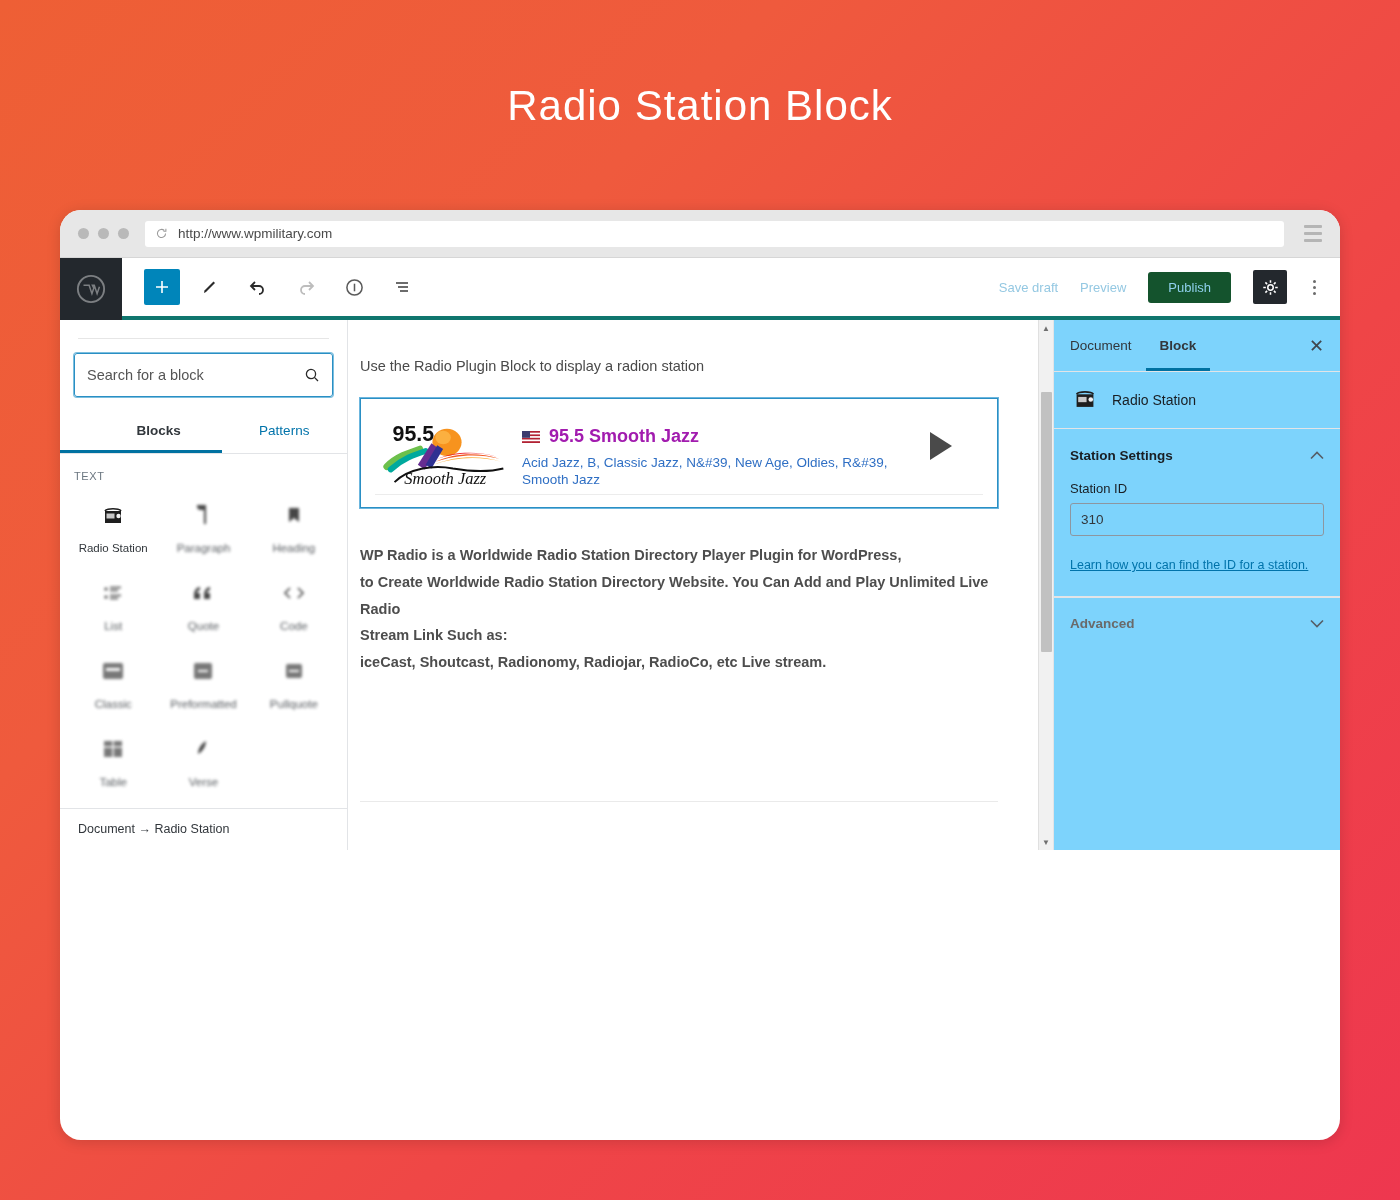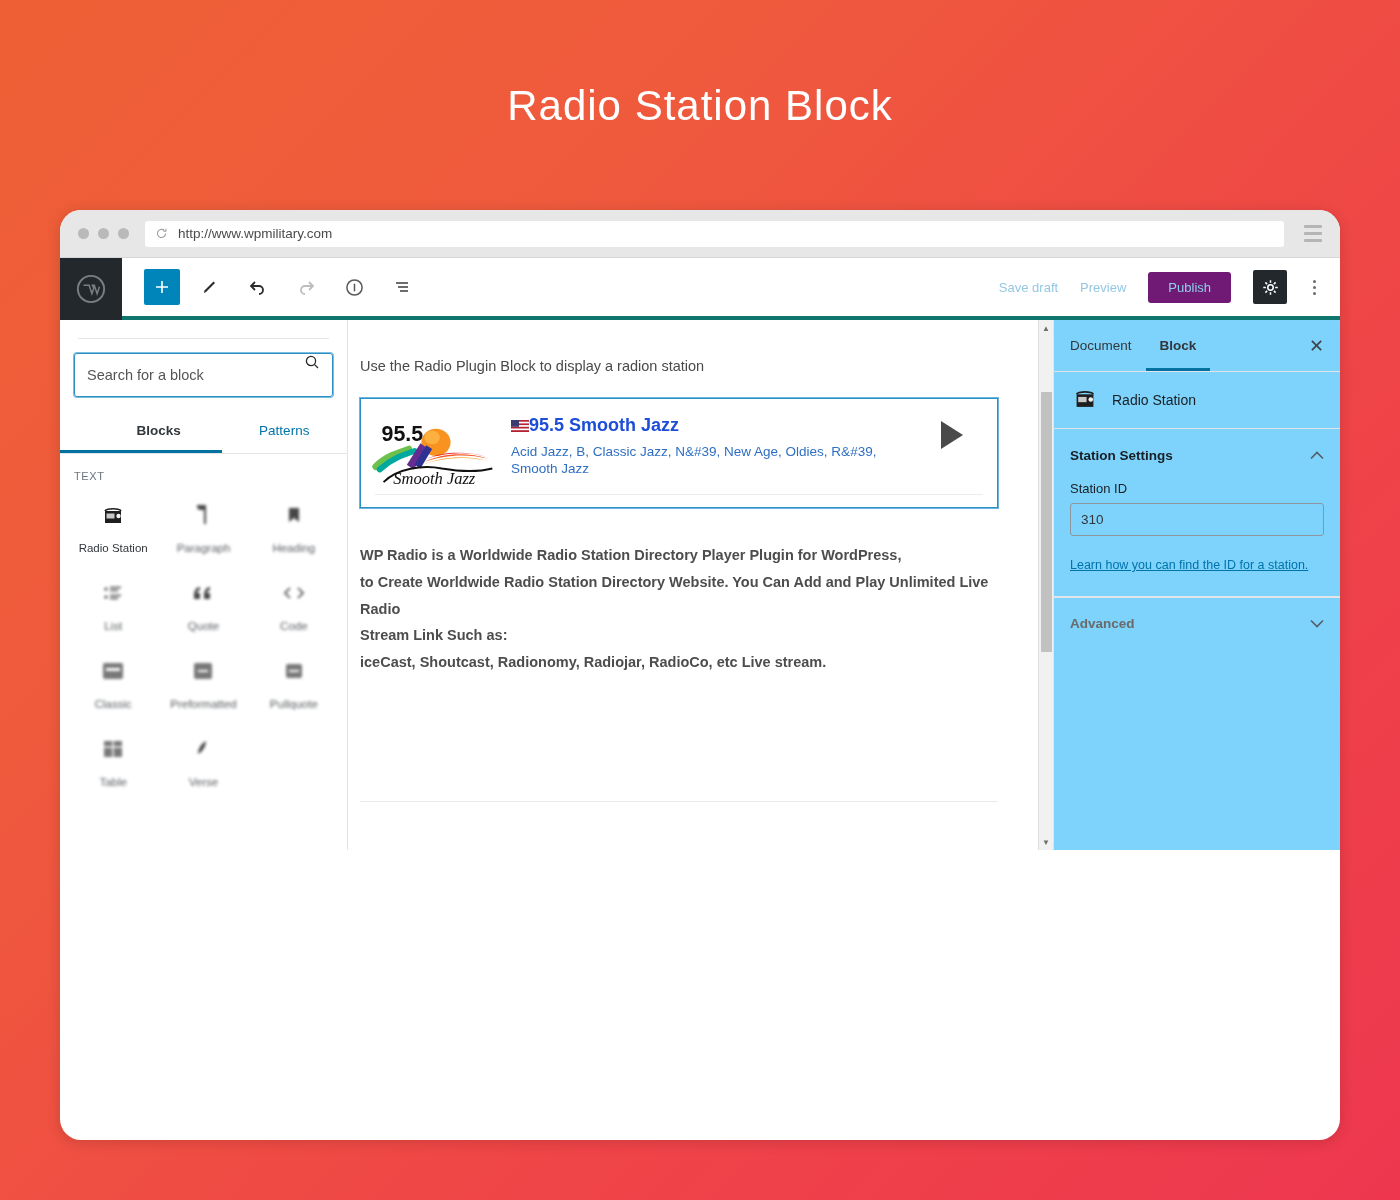--- a/index.html
+++ b/index.html
@@ -80,21 +80,21 @@
     width: 36px; height: 36px;
     display: flex; align-items: center; justify-content: center;
     color: #555d66;
   }
   .tool-btn.primary { background: #0085ba; color: #fff; border-radius: 2px; }
   .tool-btn.muted { color: #b5b5b5; }
   .wp-right { margin-left: auto; display: flex; align-items: center; gap: 22px; padding-right: 20px; }
   .save-draft { color: #94c8e2; font-size: 13px; }
   .preview-lnk { color: #94c8e2; font-size: 13px; }
   .publish-btn {
-    background: #701a75; color: #8fd0ec;
+    background: #14532d; color: #8fd0ec;
     padding: 8px 20px; font-size: 13px; border-radius: 3px;
   }
   .gear-btn {
     width: 34px; height: 34px; background: #23282d;
     display: flex; align-items: center; justify-content: center;
     border-radius: 2px; color: #fff;
   }
   .kebab { display: flex; flex-direction: column; gap: 3px; padding: 4px; }
   .kebab i { width: 3px; height: 3px; border-radius: 50%; background: #6b6b6b; display: block; }
 
@@ -108,21 +108,21 @@
     border-right: 1px solid #e2e4e7;
     display: flex; flex-direction: column;
     position: relative;
   }
   .inserter-topline { height: 1px; background: #e6e6e6; margin: 18px 18px 0 18px; }
   .search-wrap { padding: 14px 14px 0 14px; }
   .search-box {
     border: 1px solid #2a8fc4;
     box-shadow: 0 0 0 1px #7cbede;
     height: 44px; border-radius: 3px;
-    display: flex; 
+    display: flex; align-items: center;
     padding: 0 12px;
   }
   .search-box input {
     flex: 1; border: 0; outline: 0;
     font-size: 14.5px; color: #3b3b3b;
     font-family: "Liberation Sans", sans-serif;
     background: transparent;
   }
   .search-box input::placeholder { color: #555; }
   .search-ico { width: 16px; height: 16px; color: #2a2a2a; }
@@ -155,29 +155,29 @@
 
   
   .canvas { flex: 1; background: #fff; padding: 38px 40px 0 12px; position: relative; }
   .intro-line { font-size: 14.5px; color: #4a4a4a; margin-bottom: 24px; }
   .station-card {
     border: 1px solid #2a8fc4;
     box-shadow: 0 0 0 1px #6cb6de;
     background: #fff;
     height: 110px;
     display: flex; align-items: stretch;
-    padding: 0;
+    padding: 11px;
     position: relative;
   }
   .card-logo { width: 150px; flex: none; display: flex; align-items: center; justify-content: center; }
   .logo-svg { width: 136px; height: 74px; }
   .card-main { flex: 1; padding: 16px 0 0 0; }
   .st-title {
-    font-size: 18px; font-weight: bold; color: #1d4ed8;
-    display: flex; align-items: center; 
+    font-size: 18px; font-weight: bold; color: #a21caf;
+    display: flex; align-items: center; gap: 9px;
   }
   .flag-ico { width: 18px; height: 12px; display:inline-block; }
   .st-genres { font-size: 13.5px; color: #2f6fc4; line-height: 1.25; margin-top: 8px; max-width: 380px; }
   .card-play { width: 90px; flex: none; display: flex; align-items: flex-start; justify-content: center; padding-top: 22px; }
   .play-tri {
     width: 0; height: 0;
     border-left: 22px solid #4a4a4a;
     border-top: 14px solid transparent;
     border-bottom: 14px solid transparent;
   }
@@ -442,20 +442,21 @@
         <div class="block-cell blurred">
           <span class="bi">
             <svg width="18" height="20" viewBox="0 0 18 20">
                 <path d="M12 2c-5 3-8 8-8 13l3-2c3-3 5-7 5-11z" fill="#1e1e1e"></path>
               </svg>
           </span>
           <span class="bl">Verse</span>
         </div>
       </div>
 
+      <div class="breadcrumb-bar">Document  →  Radio Station</div>
     </div>
 
     <div class="canvas">
       <div class="intro-line">Use the Radio Plugin Block to display a radion station</div>
 
       <div class="station-card">
         <div class="card-logo">
           <svg class="logo-svg" viewBox="0 0 140 76">
             <text x="14" y="26" font-family="Liberation Sans, sans-serif" font-size="22" font-weight="bold" fill="#111">95.5</text>
             <ellipse cx="70" cy="27" rx="15" ry="14" fill="#f7931e"></ellipse>

